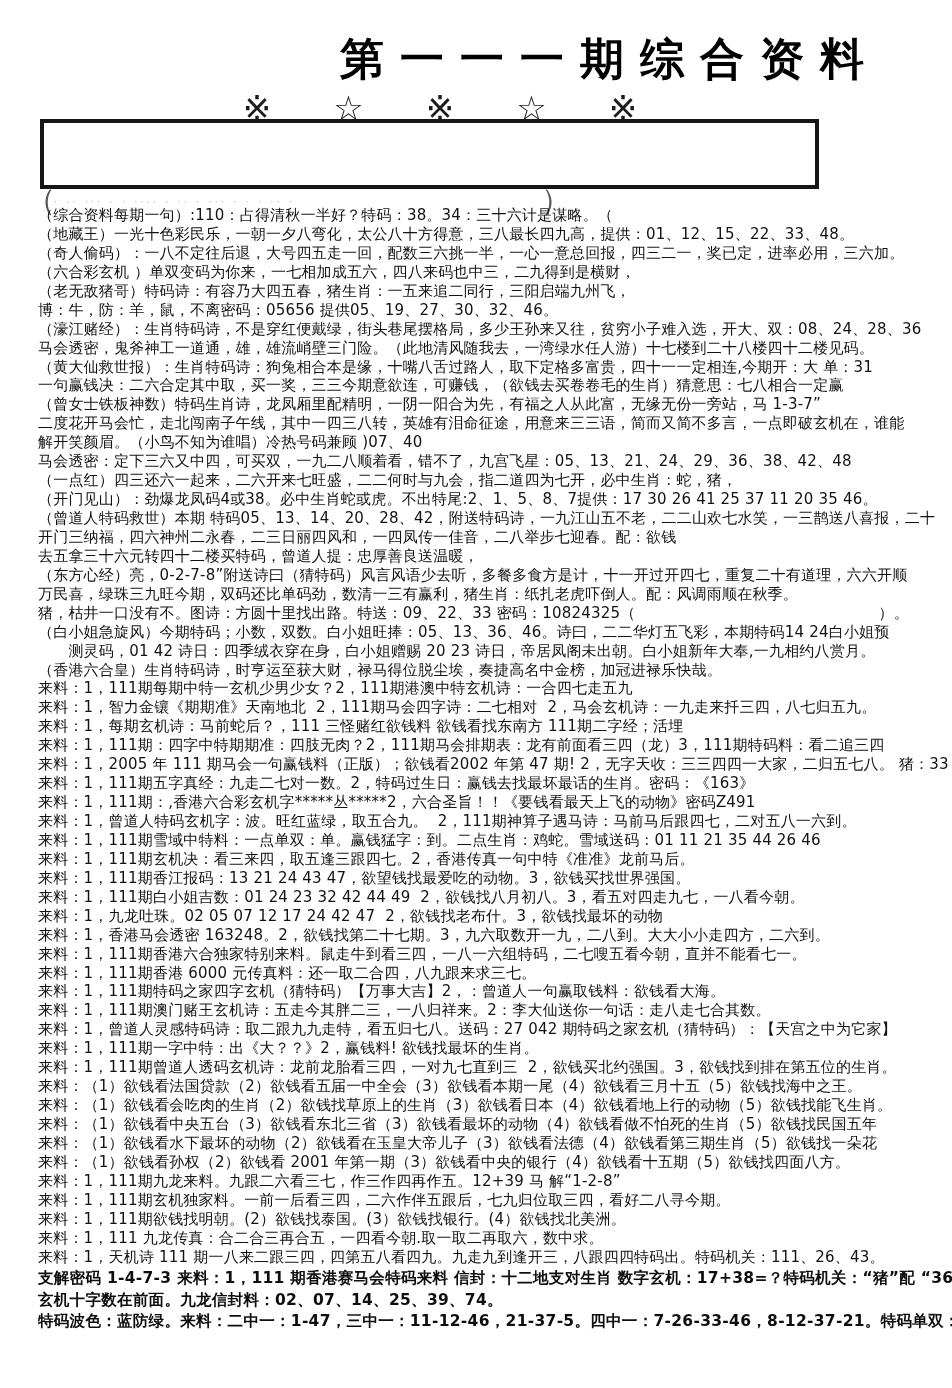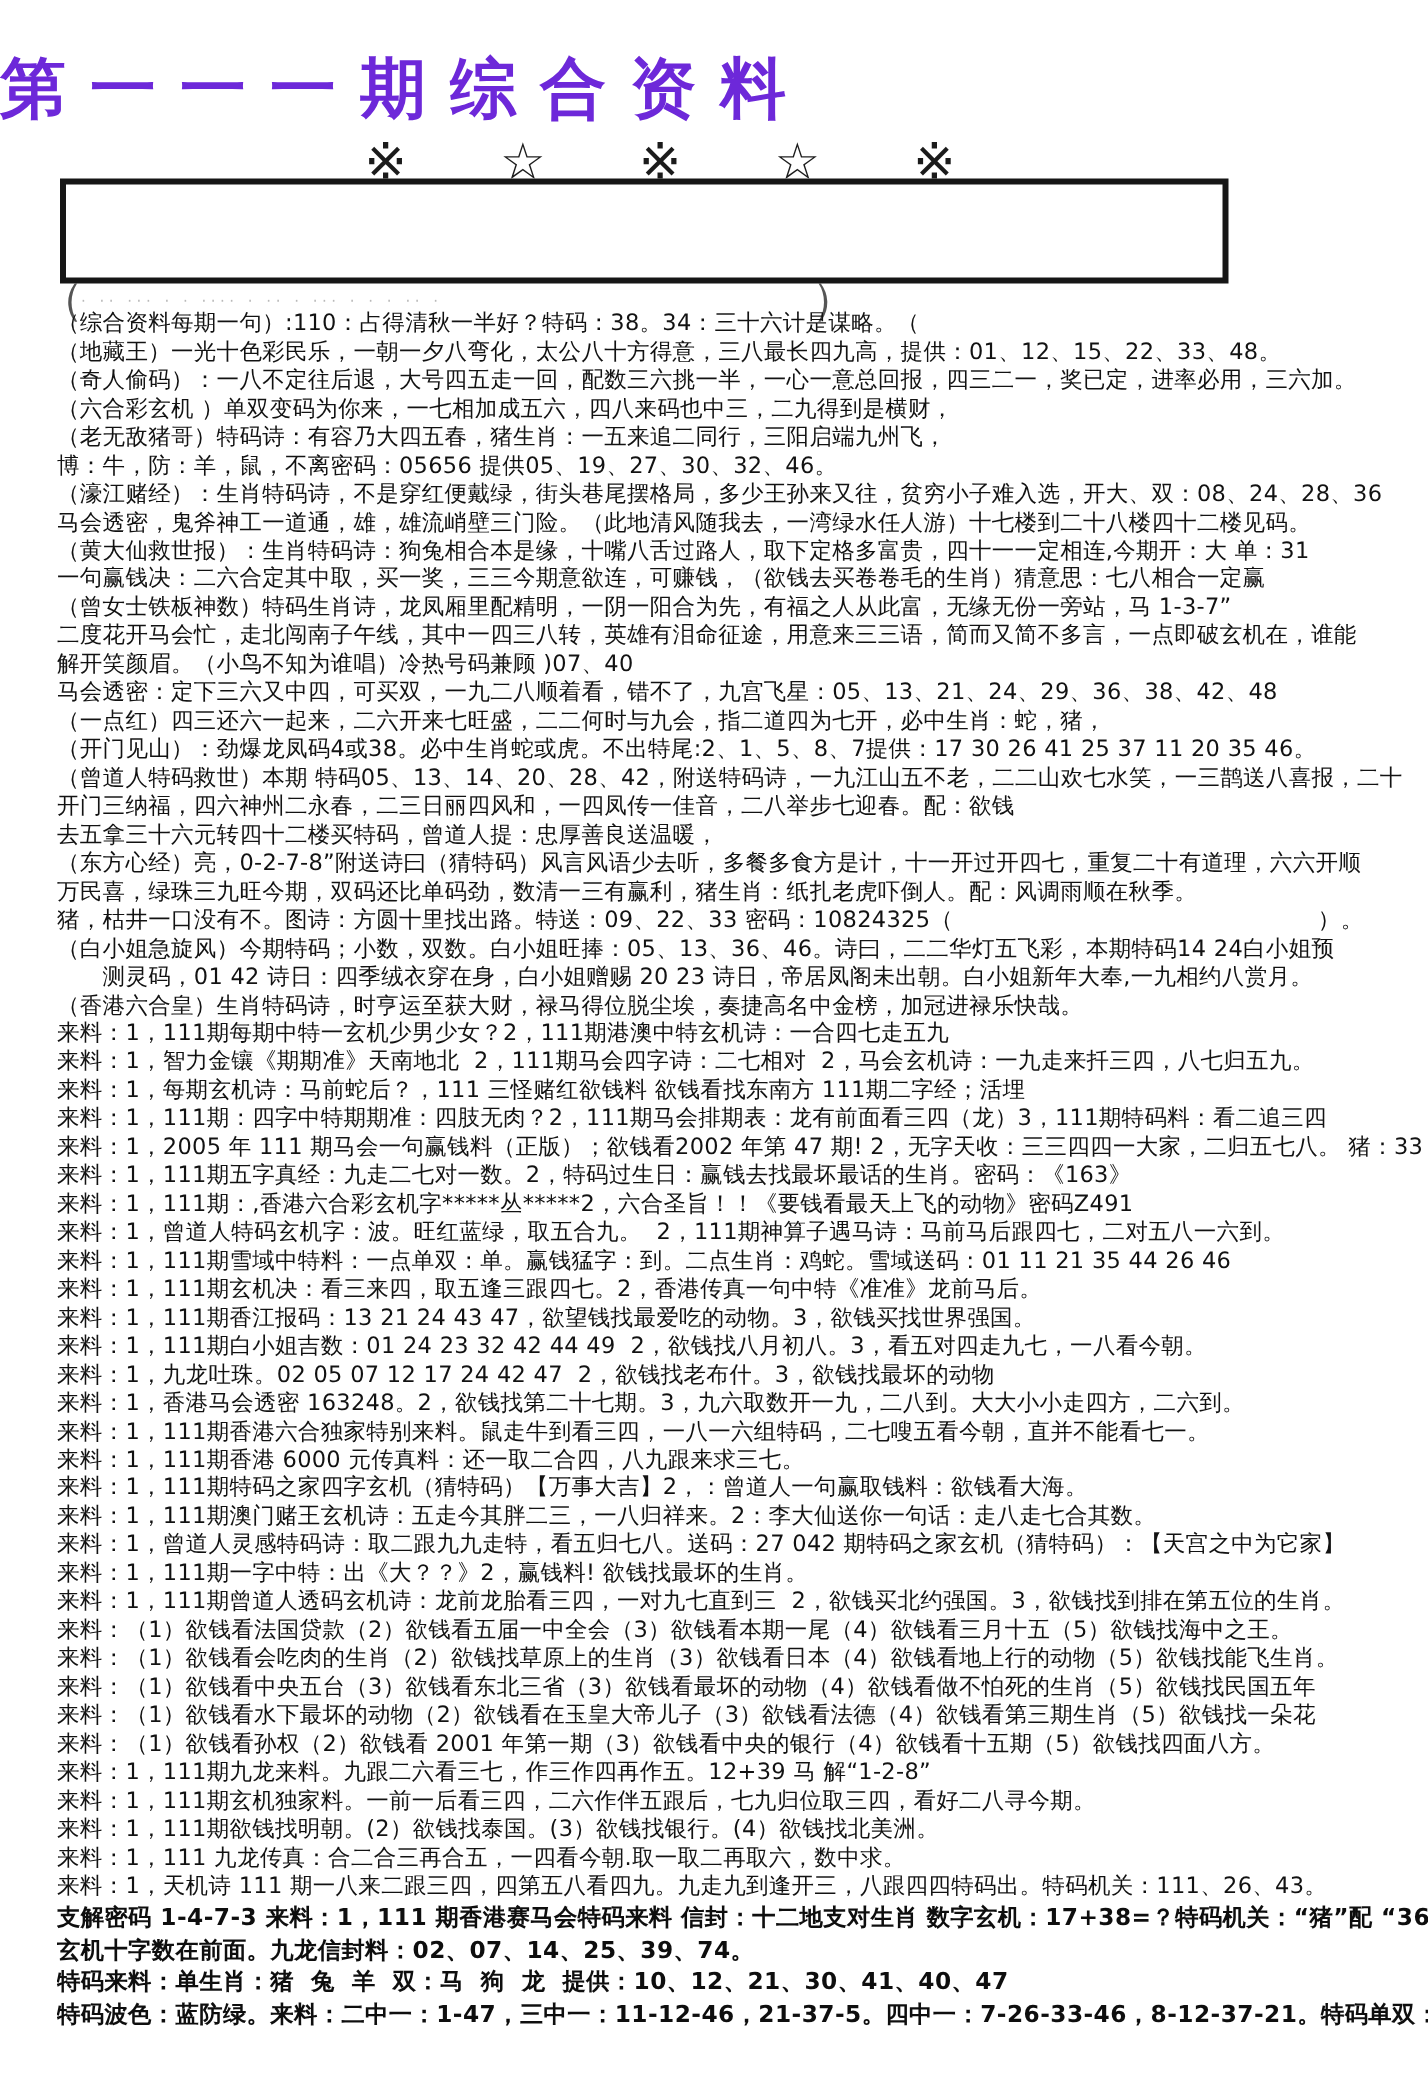--- a/index.html
+++ b/index.html
@@ -4,24 +4,24 @@
 <style>
   html,body{margin:0;padding:0;}
   body{
     width:952px;height:1388px;position:relative;overflow:hidden;
     background:#ffffff;color:#141414;
     font-family:"DejaVu Sans",sans-serif;
     -webkit-font-smoothing:none;
   }
   .title{
     position:absolute;left:0;top:30px;width:880px;
-    text-align:left;
+    text-align:right;
     font-family:"Liberation Serif","DejaVu Serif",serif;
     font-weight:bold;font-size:44px;letter-spacing:16px;
-    color:#6d28d9;white-space:nowrap;
+    color:#000000;white-space:nowrap;
   }
   .stars{
     position:absolute;left:0;top:88px;width:880px;
     display:flex;justify-content:center;gap:62px;
     font-size:34px;line-height:40px;color:#1b1b1b;
   }
   .note-box{
     position:absolute;left:40px;top:119px;width:771px;height:62px;
     border:4px solid #161616;background:#ffffff;
   }
@@ -71,13 +71,13 @@
 <div class="note-box"></div>
 
 <div class="faded-note">
   <span class="paren open">（</span>
   <span class="ghost">· ·· ··· ·  · ···· · ·· ·  ··· · ·  · ·· ·</span>
   <span class="paren close">）</span>
 </div>
 
 <div class="lines"><div>（综合资料每期一句）:110：占得清秋一半好？特码：38。34：三十六计是谋略。（　　　　　　　　　　　　　　　　　　　　　　　）</div><div>（地藏王）一光十色彩民乐，一朝一夕八弯化，太公八十方得意，三八最长四九高，提供：01、12、15、22、33、48。</div><div>（奇人偷码）：一八不定往后退，大号四五走一回，配数三六挑一半，一心一意总回报，四三二一，奖已定，进率必用，三六加。</div><div>（六合彩玄机 ）单双变码为你来，一七相加成五六，四八来码也中三，二九得到是横财，</div><div>（老无敌猪哥）特码诗：有容乃大四五春，猪生肖：一五来追二同行，三阳启端九州飞，</div><div>博：牛，防：羊，鼠，不离密码：05656 提供05、19、27、30、32、46。</div><div>（濠江赌经）：生肖特码诗，不是穿红便戴绿，街头巷尾摆格局，多少王孙来又往，贫穷小子难入选，开大、双：08、24、28、36</div><div>马会透密，鬼斧神工一道通，雄，雄流峭壁三门险。（此地清风随我去，一湾绿水任人游）十七楼到二十八楼四十二楼见码。</div><div>（黄大仙救世报）：生肖特码诗：狗兔相合本是缘，十嘴八舌过路人，取下定格多富贵，四十一一定相连,今期开：大 单：31</div><div>一句赢钱决：二六合定其中取，买一奖，三三今期意欲连，可赚钱，（欲钱去买卷卷毛的生肖）猜意思：七八相合一定赢</div><div>（曾女士铁板神数）特码生肖诗，龙凤厢里配精明，一阴一阳合为先，有福之人从此富，无缘无份一旁站，马 1-3-7”</div><div>二度花开马会忙，走北闯南子午线，其中一四三八转，英雄有泪命征途，用意来三三语，简而又简不多言，一点即破玄机在，谁能</div><div>解开笑颜眉。（小鸟不知为谁唱）冷热号码兼顾 )07、40</div><div>马会透密：定下三六又中四，可买双，一九二八顺着看，错不了，九宫飞星：05、13、21、24、29、36、38、42、48</div><div>（一点红）四三还六一起来，二六开来七旺盛，二二何时与九会，指二道四为七开，必中生肖：蛇，猪，</div><div>（开门见山）：劲爆龙凤码4或38。必中生肖蛇或虎。不出特尾:2、1、5、8、7提供：17 30 26 41 25 37 11 20 35 46。</div><div>（曾道人特码救世）本期 特码05、13、14、20、28、42，附送特码诗，一九江山五不老，二二山欢七水笑，一三鹊送八喜报，二十</div><div>开门三纳福，四六神州二永春，二三日丽四风和，一四凤传一佳音，二八举步七迎春。配：欲钱</div><div>去五拿三十六元转四十二楼买特码，曾道人提：忠厚善良送温暖，</div><div>（东方心经）亮，0-2-7-8”附送诗曰（猜特码）风言风语少去听，多餐多食方是计，十一开过开四七，重复二十有道理，六六开顺</div><div>万民喜，绿珠三九旺今期，双码还比单码劲，数清一三有赢利，猪生肖：纸扎老虎吓倒人。配：风调雨顺在秋季。</div><div>猪，枯井一口没有不。图诗：方圆十里找出路。特送：09、22、33 密码：10824325（　　　　　　　　　　　　　　　　）。</div><div>（白小姐急旋风）今期特码；小数，双数。白小姐旺捧：05、13、36、46。诗曰，二二华灯五飞彩，本期特码14 24白小姐预</div><div>　　测灵码，01 42 诗日：四季绒衣穿在身，白小姐赠赐 20 23 诗日，帝居凤阁未出朝。白小姐新年大奉,一九相约八赏月。</div><div>（香港六合皇）生肖特码诗，时亨运至获大财，禄马得位脱尘埃，奏捷高名中金榜，加冠进禄乐快哉。</div><div>来料：1，111期每期中特一玄机少男少女？2，111期港澳中特玄机诗：一合四七走五九</div><div>来料：1，智力金镶《期期准》天南地北  2，111期马会四字诗：二七相对  2，马会玄机诗：一九走来扦三四，八七归五九。</div><div>来料：1，每期玄机诗：马前蛇后？，111 三怪赌红欲钱料 欲钱看找东南方 111期二字经；活埋</div><div>来料：1，111期：四字中特期期准：四肢无肉？2，111期马会排期表：龙有前面看三四（龙）3，111期特码料：看二追三四</div><div>来料：1，2005 年 111 期马会一句赢钱料（正版）；欲钱看2002 年第 47 期! 2，无字天收：三三四四一大家，二归五七八。 猪：33</div><div>来料：1，111期五字真经：九走二七对一数。2，特码过生日：赢钱去找最坏最话的生肖。密码：《163》</div><div>来料：1，111期：,香港六合彩玄机字*****丛*****2，六合圣旨！！《要钱看最天上飞的动物》密码Z491</div><div>来料：1，曾道人特码玄机字：波。旺红蓝绿，取五合九。  2，111期神算子遇马诗：马前马后跟四七，二对五八一六到。</div><div>来料：1，111期雪域中特料：一点单双：单。赢钱猛字：到。二点生肖：鸡蛇。雪域送码：01 11 21 35 44 26 46</div><div>来料：1，111期玄机决：看三来四，取五逢三跟四七。2，香港传真一句中特《准准》龙前马后。</div><div>来料：1，111期香江报码：13 21 24 43 47，欲望钱找最爱吃的动物。3，欲钱买找世界强国。</div><div>来料：1，111期白小姐吉数：01 24 23 32 42 44 49  2，欲钱找八月初八。3，看五对四走九七，一八看今朝。</div><div>来料：1，九龙吐珠。02 05 07 12 17 24 42 47  2，欲钱找老布什。3，欲钱找最坏的动物</div><div>来料：1，香港马会透密 163248。2，欲钱找第二十七期。3，九六取数开一九，二八到。大大小小走四方，二六到。</div><div>来料：1，111期香港六合独家特别来料。鼠走牛到看三四，一八一六组特码，二七嗖五看今朝，直并不能看七一。</div><div>来料：1，111期香港 6000 元传真料：还一取二合四，八九跟来求三七。</div><div>来料：1，111期特码之家四字玄机（猜特码）【万事大吉】2，：曾道人一句赢取钱料：欲钱看大海。</div><div>来料：1，111期澳门赌王玄机诗：五走今其胖二三，一八归祥来。2：李大仙送你一句话：走八走七合其数。</div><div>来料：1，曾道人灵感特码诗：取二跟九九走特，看五归七八。送码：27 042 期特码之家玄机（猜特码）：【天宫之中为它家】</div><div>来料：1，111期一字中特：出《大？？》2，赢钱料! 欲钱找最坏的生肖。</div><div>来料：1，111期曾道人透码玄机诗：龙前龙胎看三四，一对九七直到三  2，欲钱买北约强国。3，欲钱找到排在第五位的生肖。</div><div>来料：（1）欲钱看法国贷款（2）欲钱看五届一中全会（3）欲钱看本期一尾（4）欲钱看三月十五（5）欲钱找海中之王。</div><div>来料：（1）欲钱看会吃肉的生肖（2）欲钱找草原上的生肖（3）欲钱看日本（4）欲钱看地上行的动物（5）欲钱找能飞生肖。</div><div>来料：（1）欲钱看中央五台（3）欲钱看东北三省（3）欲钱看最坏的动物（4）欲钱看做不怕死的生肖（5）欲钱找民国五年</div><div>来料：（1）欲钱看水下最坏的动物（2）欲钱看在玉皇大帝儿子（3）欲钱看法德（4）欲钱看第三期生肖（5）欲钱找一朵花</div><div>来料：（1）欲钱看孙权（2）欲钱看 2001 年第一期（3）欲钱看中央的银行（4）欲钱看十五期（5）欲钱找四面八方。</div><div>来料：1，111期九龙来料。九跟二六看三七，作三作四再作五。12+39 马 解“1-2-8”</div><div>来料：1，111期玄机独家料。一前一后看三四，二六作伴五跟后，七九归位取三四，看好二八寻今期。</div><div>来料：1，111期欲钱找明朝。(2）欲钱找泰国。(3）欲钱找银行。(4）欲钱找北美洲。</div><div>来料：1，111 九龙传真：合二合三再合五，一四看今朝.取一取二再取六，数中求。</div><div>来料：1，天机诗 111 期一八来二跟三四，四第五八看四九。九走九到逢开三，八跟四四特码出。特码机关：111、26、43。</div></div>
 
-<div class="footer-lines"><div>支解密码 1-4-7-3 来料：1，111 期香港赛马会特码来料 信封：十二地支对生肖 数字玄机：17+38=？特码机关：“猪”配 “36 鸡”</div><div>玄机十字数在前面。九龙信封料：02、07、14、25、39、74。</div><div>特码来料：单生肖：猪  兔  羊  双：马  狗  龙  提供：10、12、21、30、41、40、47</div><div>特码波色：蓝防绿。来料：二中一：1-47，三中一：11-12-46，21-37-5。四中一：7-26-33-46，8-12-37-21。特码单双：单</div></div>
+<div class="footer-lines"><div>支解密码 1-4-7-3 来料：1，111 期香港赛马会特码来料 信封：十二地支对生肖 数字玄机：17+38=？特码机关：“猪”配 “36 鸡”</div><div>玄机十字数在前面。九龙信封料：02、07、14、25、39、74。</div><div>特码波色：蓝防绿。来料：二中一：1-47，三中一：11-12-46，21-37-5。四中一：7-26-33-46，8-12-37-21。特码单双：单</div></div>
 
 </body></html>

